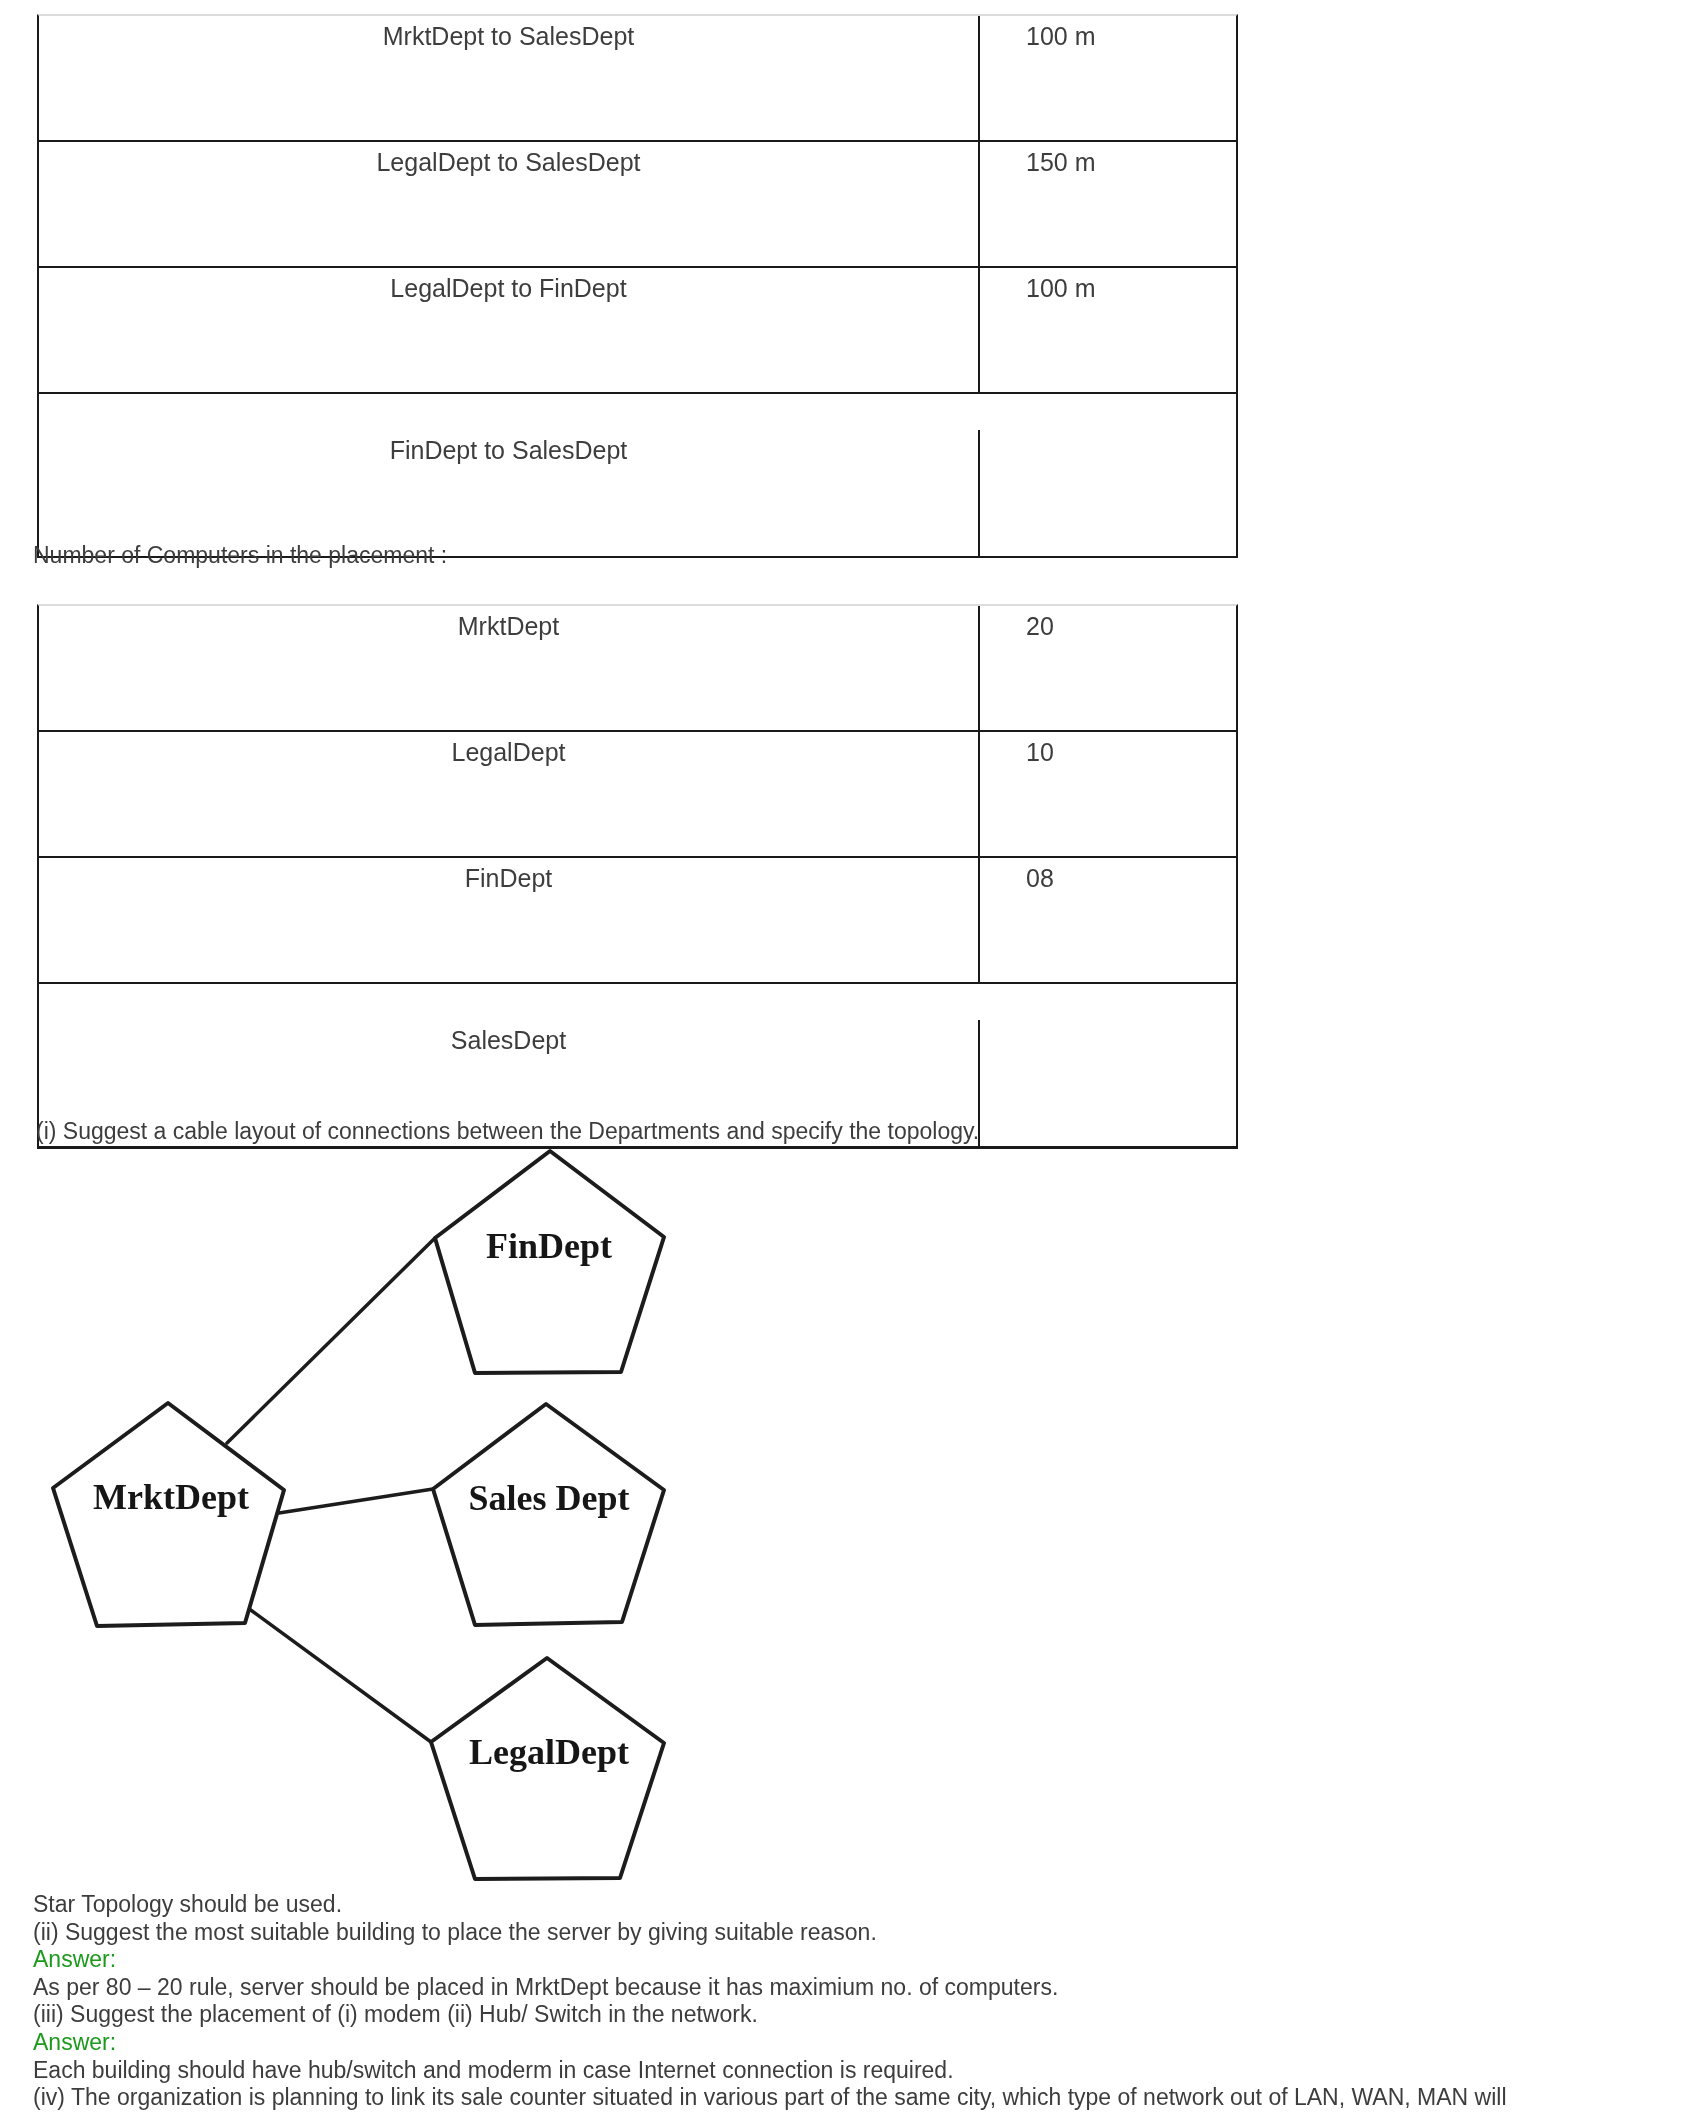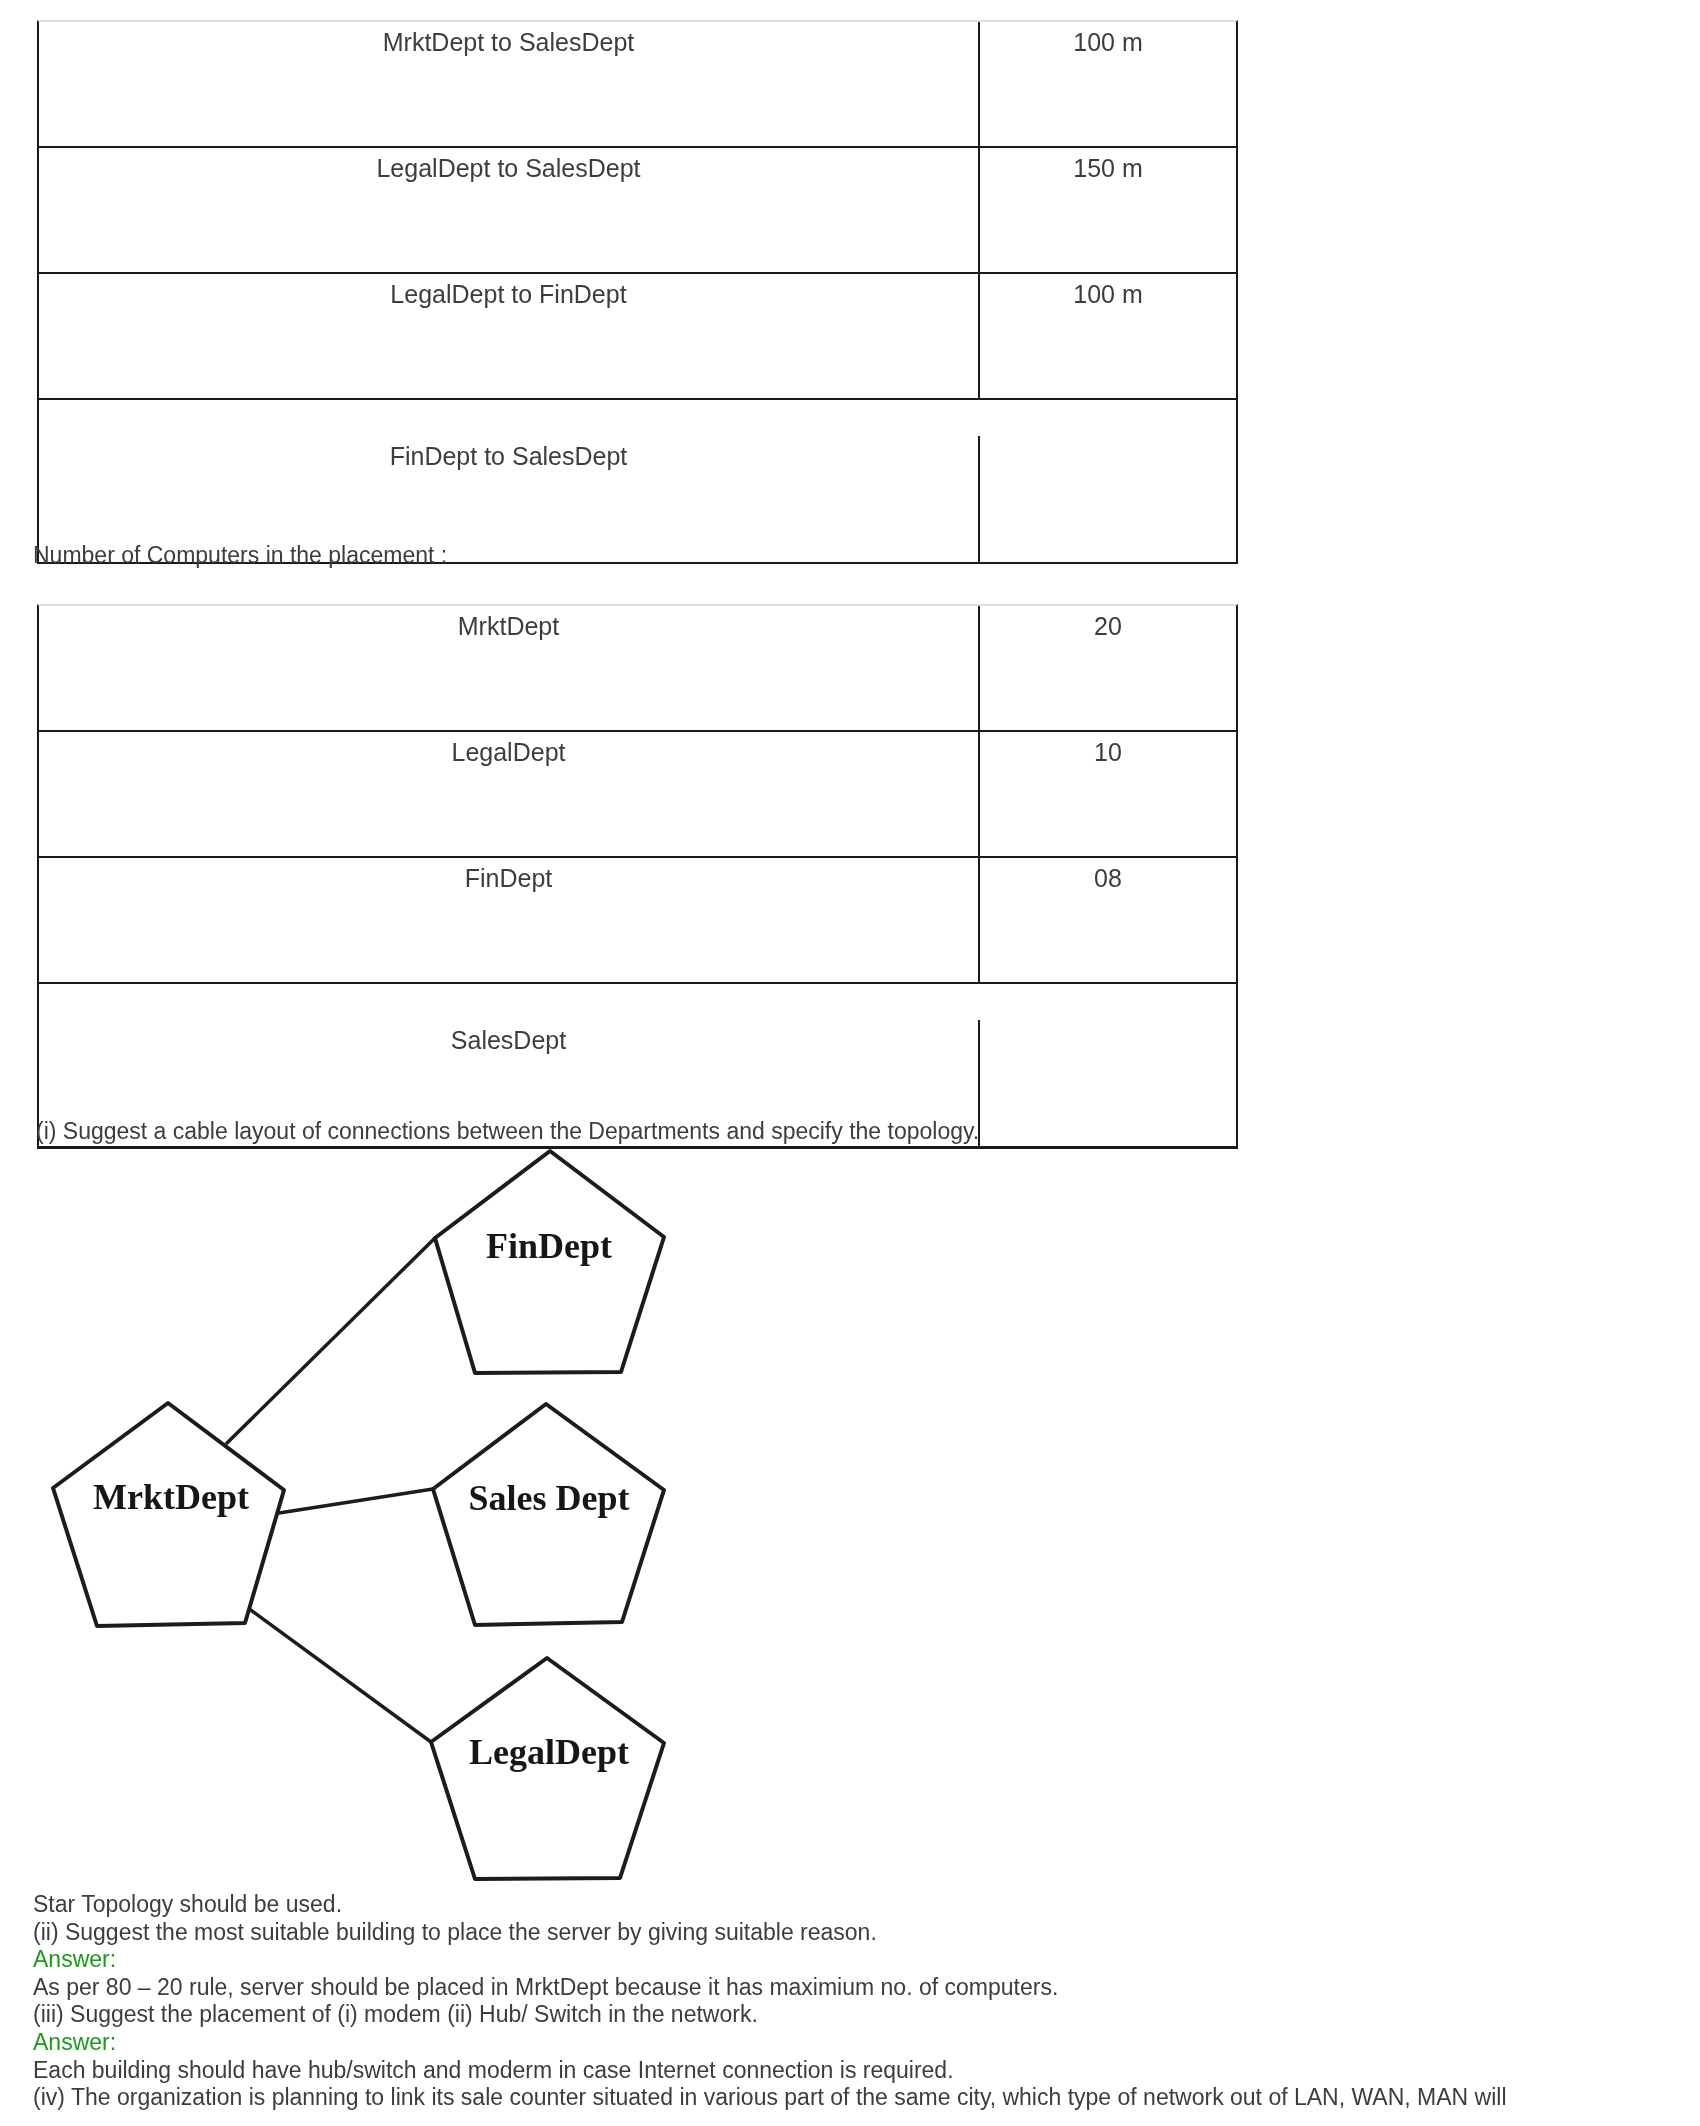--- a/index.html
+++ b/index.html
@@ -8,29 +8,29 @@
     font-family:"Liberation Sans", sans-serif; color:#3d3d3d; overflow:hidden;
   }
 
   
   .data-table {
     position:absolute; left:37px; width:1201px; box-sizing:border-box;
     border-left:2px solid #1a1a1a; border-right:2px solid #1a1a1a;
     border-bottom:2px solid #1a1a1a; border-top:2px solid #dcdcdc;
     background:#ffffff;
   }
-  #distance-table { top:20px; }
+  #distance-table { top:14px; }
   #computers-table { top:604px; border-bottom-width:3px; }
   .t-row { display:flex; height:126px; box-sizing:border-box; border-bottom:2px solid #1a1a1a; }
   .t-row:last-child { border-bottom:none;margin-top:36px; }
   .t-cell-label {
     width:941px; box-sizing:border-box; border-right:2px solid #1a1a1a;
     text-align:center; padding-top:6px; font-size:25px; line-height:28px;
   }
-  .t-cell-value { flex:1; text-align:center; padding-top:6px; font-size:25px; line-height:28px; }
+  .t-cell-value { flex:1; text-align:left; padding-top:6px; font-size:25px; line-height:28px;padding-left:46px; }
 
   
   .heading  { position:absolute; left:33px; top:542px; font-size:23px; white-space:nowrap; }
   .question { position:absolute; left:36px; top:1118px; font-size:23px; white-space:nowrap; }
   .answers  { position:absolute; left:33px; top:1891px; font-size:23px; line-height:27.6px; width:1665px; }
   .answers .line { white-space:nowrap; }
   .answer-label { color:var(--accent, #1b9a1b); font-weight:normal; }
 
   
   .diagram { position:absolute; left:0; top:1140px; }

